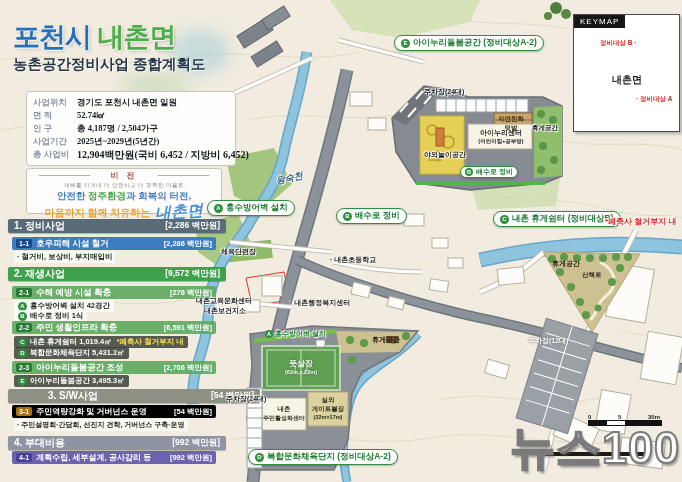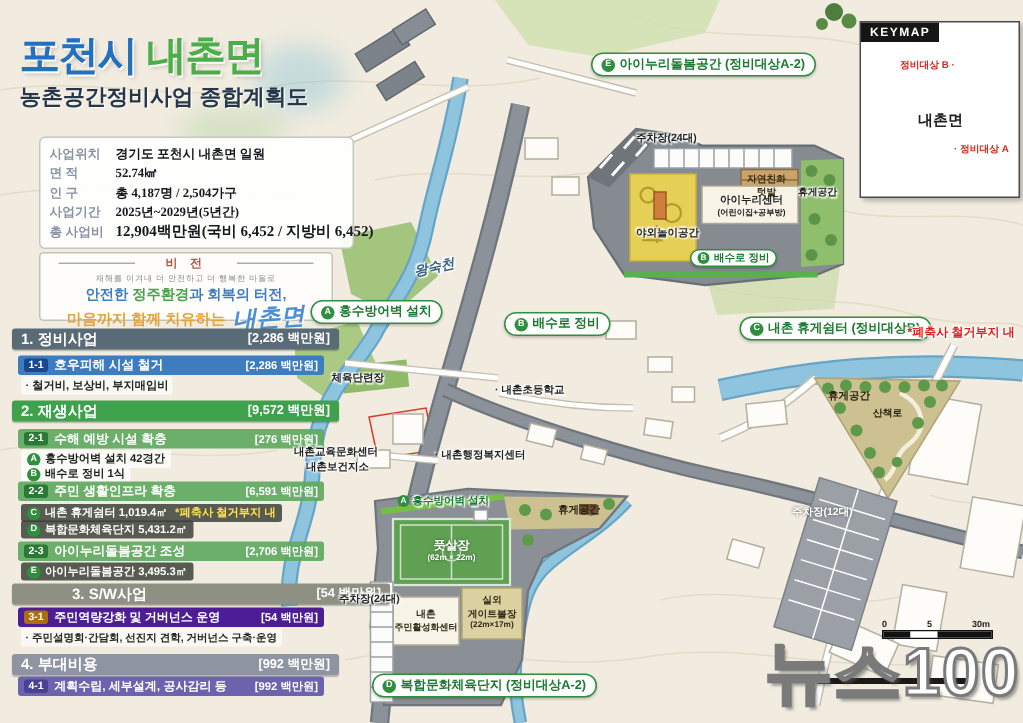--- a/index.html
+++ b/index.html
@@ -54,36 +54,36 @@
         background:rgba(255,255,255,.65);padding:1px 3px;border-radius:2px;width:fit-content;}
   .sub{left:14px;z-index:3;display:flex;align-items:center;gap:3px;font-size:7.5px;
        font-weight:700;padding:1px 4px;border-radius:2px;width:fit-content;}
   .sub.light{background:rgba(255,255,255,.75);color:#1d241c;}
   .sub.dark{background:rgba(54,59,50,.82);color:#fff;}
   .sub .ynote{color:#ffe14d;margin-left:2px;font-weight:800;}
   .cl{flex:none;width:9px;height:9px;border-radius:50%;background:#2f8f3e;color:#fff;
       font-size:6px;display:inline-flex;align-items:center;justify-content:center;font-weight:800;}
   .h1{background:#5a6b78;} .r1{background:#3e7cc0;} .b1{background:#17498c;}
   .h2{background:#3ea24c;} .r2{background:rgba(95,169,95,.92);} .b2{background:#2a7a36;}
-  .h3{background:#8d9083;padding-left:40px;} .r3{background:#4c1d95;justify-content:center;} .b3{background:#a96f12;}
+  .h3{background:#8d9083;padding-left:40px;} .r3{background:#000000;justify-content:center;} .b3{background:#a96f12;}
   .h4{background:#8f94a2;} .r4{background:#6c63ae;} .b4{background:#494097;}
 
   
   .pill{z-index:3;display:flex;align-items:center;gap:3px;background:#fff;
         border:1.5px solid #2f8f3e;border-radius:10px;color:#1d7a33;font-weight:800;
         font-size:8.5px;padding:1px 6px;white-space:nowrap;box-shadow:0 1px 2px rgba(0,0,0,.25);}
   .poi{z-index:3;font-size:7px;font-weight:700;color:#222;white-space:nowrap;}
   .ins-lab{z-index:3;font-weight:800;color:#222;white-space:nowrap;text-align:center;}
   .red-note{z-index:3;font-size:8px;font-weight:800;color:#e01f1f;white-space:nowrap;}
 
   
   #keymap{left:573px;top:14px;width:105px;height:116px;z-index:3;background:#fff;
           border:1.5px solid #4a4a4a;box-shadow:2px 2px 3px rgba(0,0,0,.25);}
   #keymap-title{position:absolute;left:0;top:0;background:#161616;color:#fff;
-                font-size:8px;font-weight:700;letter-spacing:1px;padding:2px 6px;}
+                font-size:8px;font-weight:400;letter-spacing:1px;padding:2px 6px;}
   .km-red{position:absolute;font-size:6.5px;font-weight:800;color:#d42a1e;white-space:nowrap;}
   #km-region{position:absolute;font-size:10px;font-weight:700;color:#222;}
 
   
   #scalebar{left:588px;top:414px;z-index:3;font-size:6px;color:#222;font-weight:700;}
   #scalebar .ticks{display:flex;width:72px;justify-content:space-between;}
   #scalebar .bar{width:72px;height:4px;border:1px solid #111;background:#fff;display:flex;}
   #scalebar .bar i{display:block;height:100%;}
   #watermark{right:2px;bottom:4px;z-index:5;font-size:45px;font-weight:800;color:#fff;
              letter-spacing:1px;-webkit-text-stroke:2px #7a7a7a;

